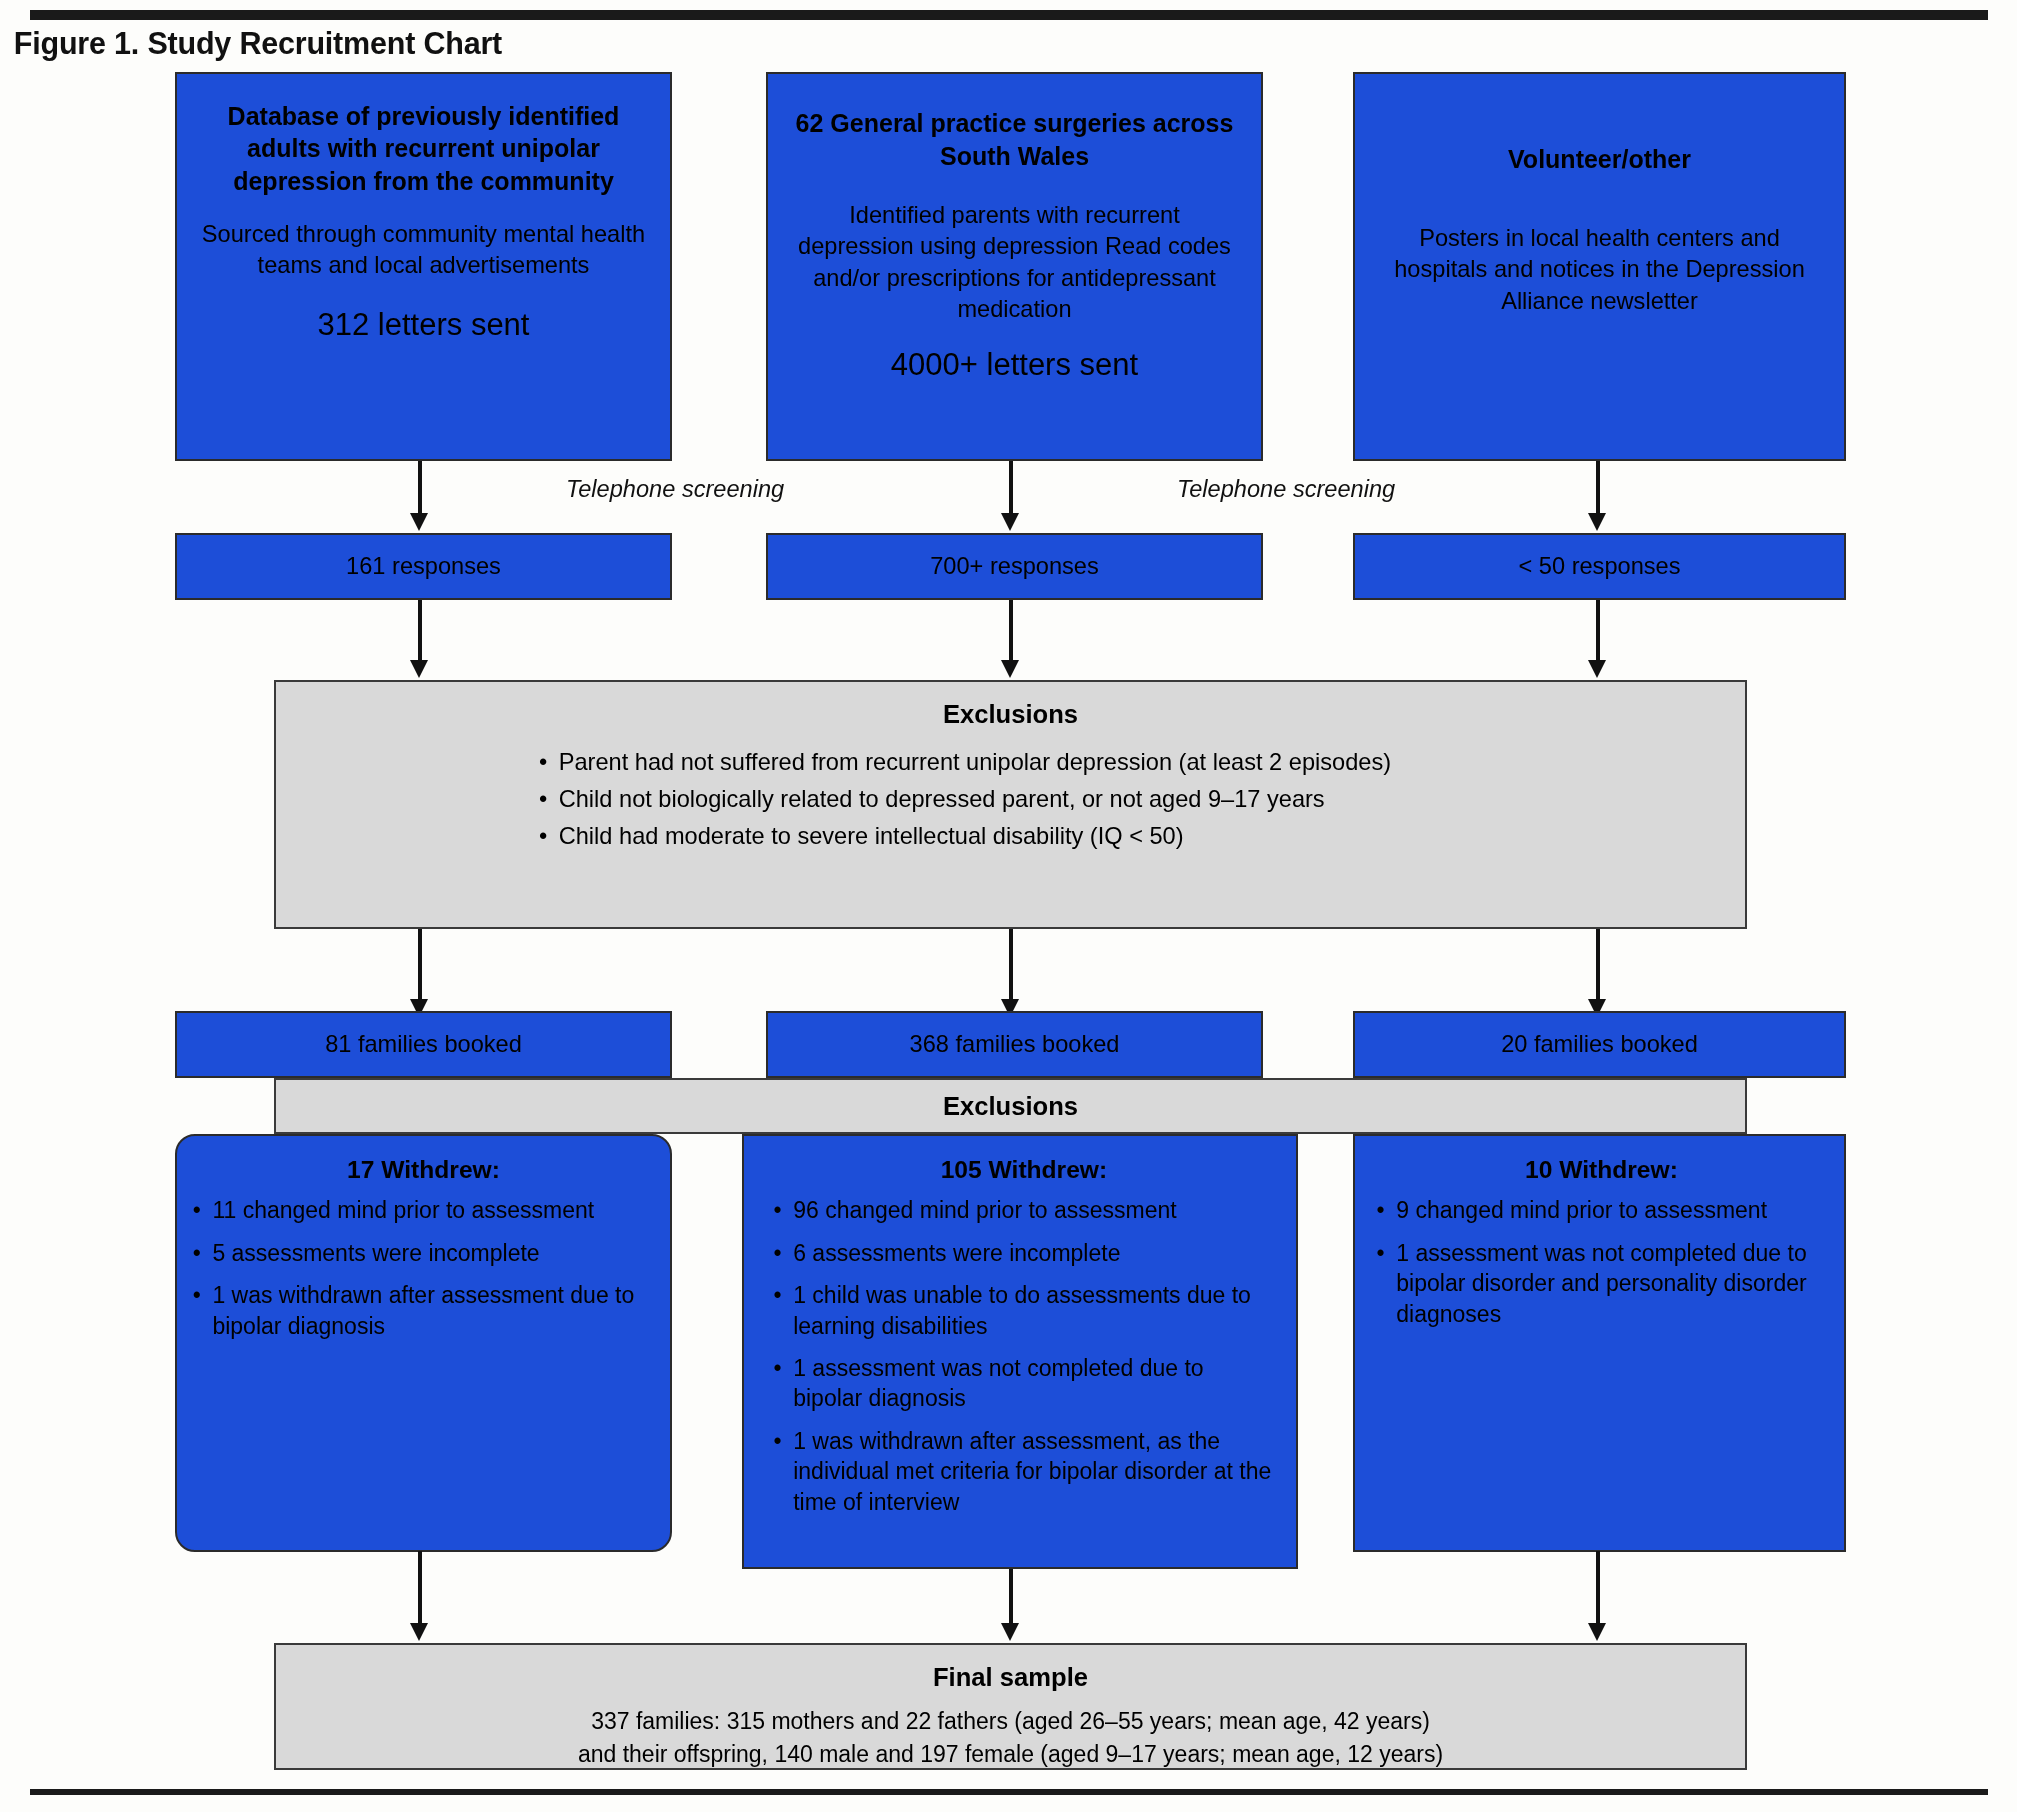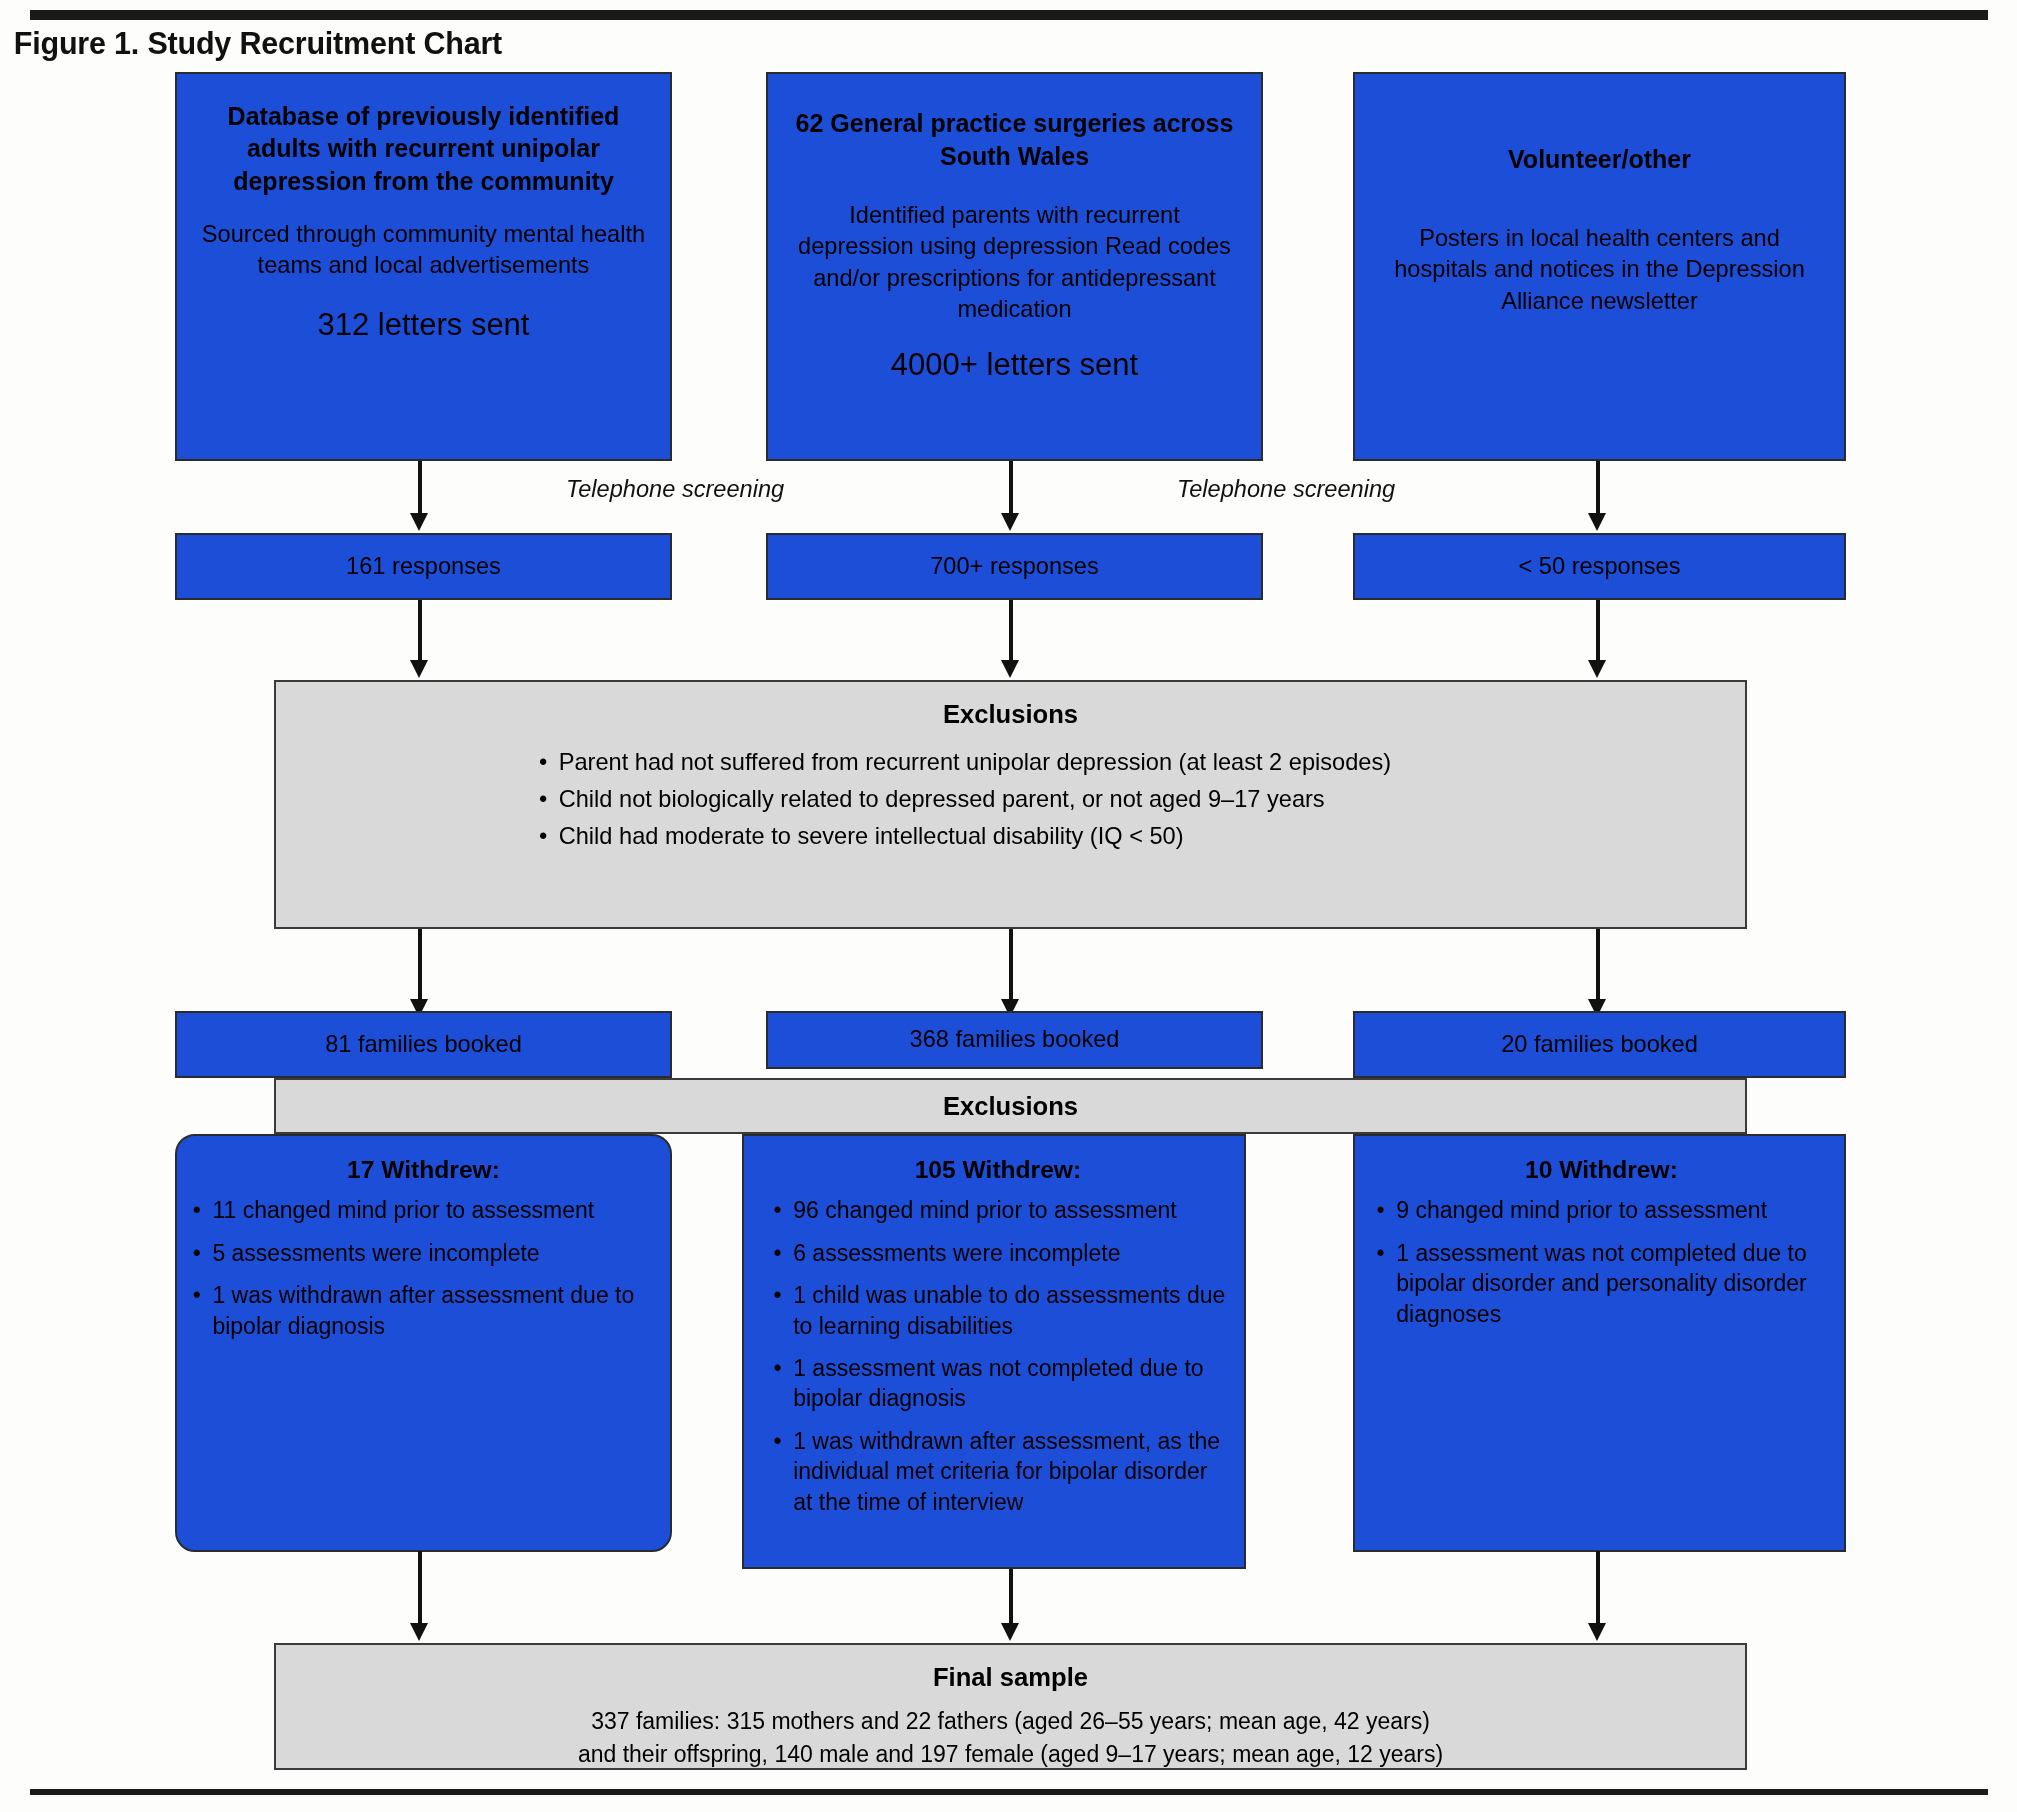--- a/index.html
+++ b/index.html
@@ -256,41 +256,41 @@
     <div class="head" style="top:70px;"></div>
   </div>
   <div class="arrow" style="left:1596px; top:929px; width:3.9px; height:89px;">
     <div class="shaft" style="height:70px;"></div>
     <div class="head" style="top:70px;"></div>
   </div>
 
   <div class="box" style="left:175px; top:1011px; width:497px; height:67px; display:flex; align-items:center; justify-content:center;">
     <span class="single-line">81 families booked</span>
   </div>
-  <div class="box" style="left:766px; top:1011px; width:497px; height:58px; display:flex; align-items:center; justify-content:center;">
+  <div class="box" style="left:766px; top:1011px; width:497px; height:67px; display:flex; align-items:center; justify-content:center;">
     <span class="single-line">368 families booked</span>
   </div>
   <div class="box" style="left:1353px; top:1011px; width:493px; height:67px; display:flex; align-items:center; justify-content:center;">
     <span class="single-line">20 families booked</span>
   </div>
 
   <div class="box grey" style="left:274px; top:1078px; width:1473px; height:56px; display:flex; align-items:center; justify-content:center;">
     <span class="excl-head">Exclusions</span>
   </div>
 
   <div class="box" style="left:175px; top:1134px; width:497px; height:418px; padding:19.7px 11.8px 0 11.8px;border-radius:20px;">
     <span class="wd-title">17 Withdrew:</span>
     <ul class="wd">
       <li>11 changed mind prior to assessment</li>
       <li>5 assessments were incomplete</li>
       <li>1 was withdrawn after assessment due to bipolar diagnosis</li>
     </ul>
   </div>
 
-  <div class="box" style="left:742px; top:1134px; width:504px; height:435px; padding:19.7px 17.7px 0 25.6px;">
+  <div class="box" style="left:742px; top:1134px; width:556px; height:435px; padding:19.7px 17.7px 0 25.6px;">
     <span class="wd-title">105 Withdrew:</span>
     <ul class="wd">
       <li>96 changed mind prior to assessment</li>
       <li>6 assessments were incomplete</li>
       <li>1 child was unable to do assessments due to learning disabilities</li>
       <li>1 assessment was not completed due to bipolar diagnosis</li>
       <li>1 was withdrawn after assessment, as the individual  met criteria for bipolar disorder at the time of interview</li>
     </ul>
   </div>
 

